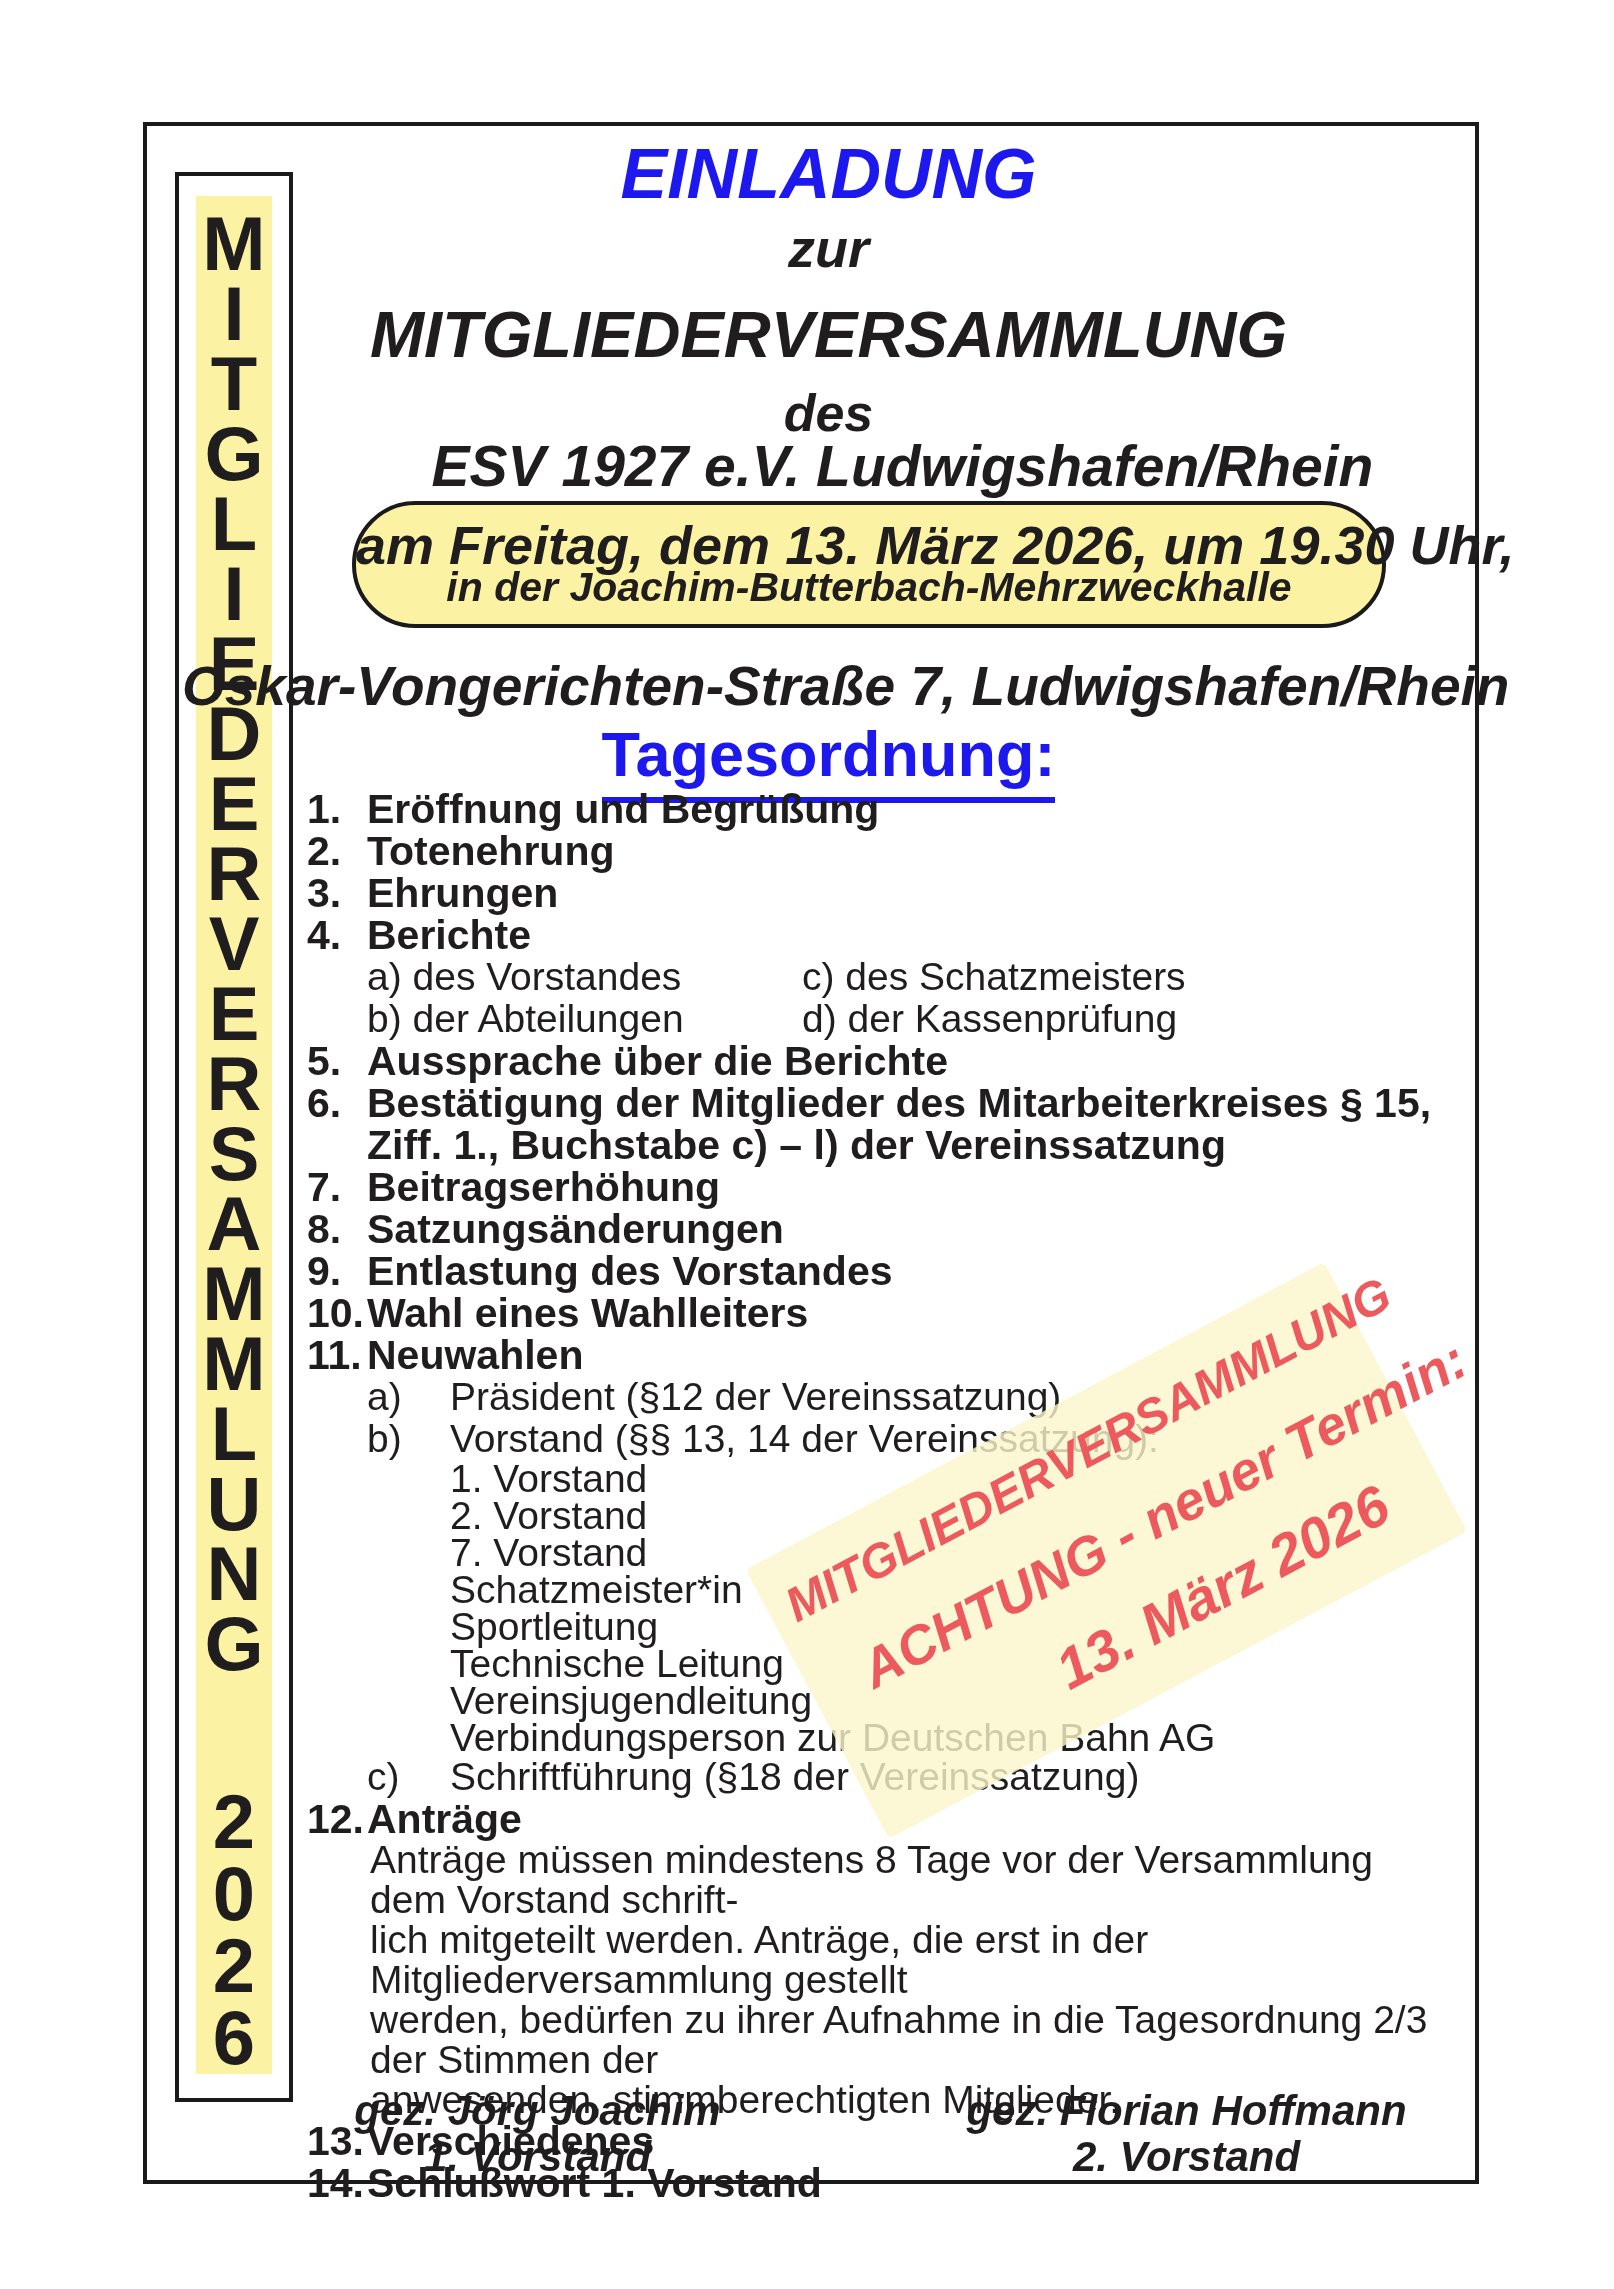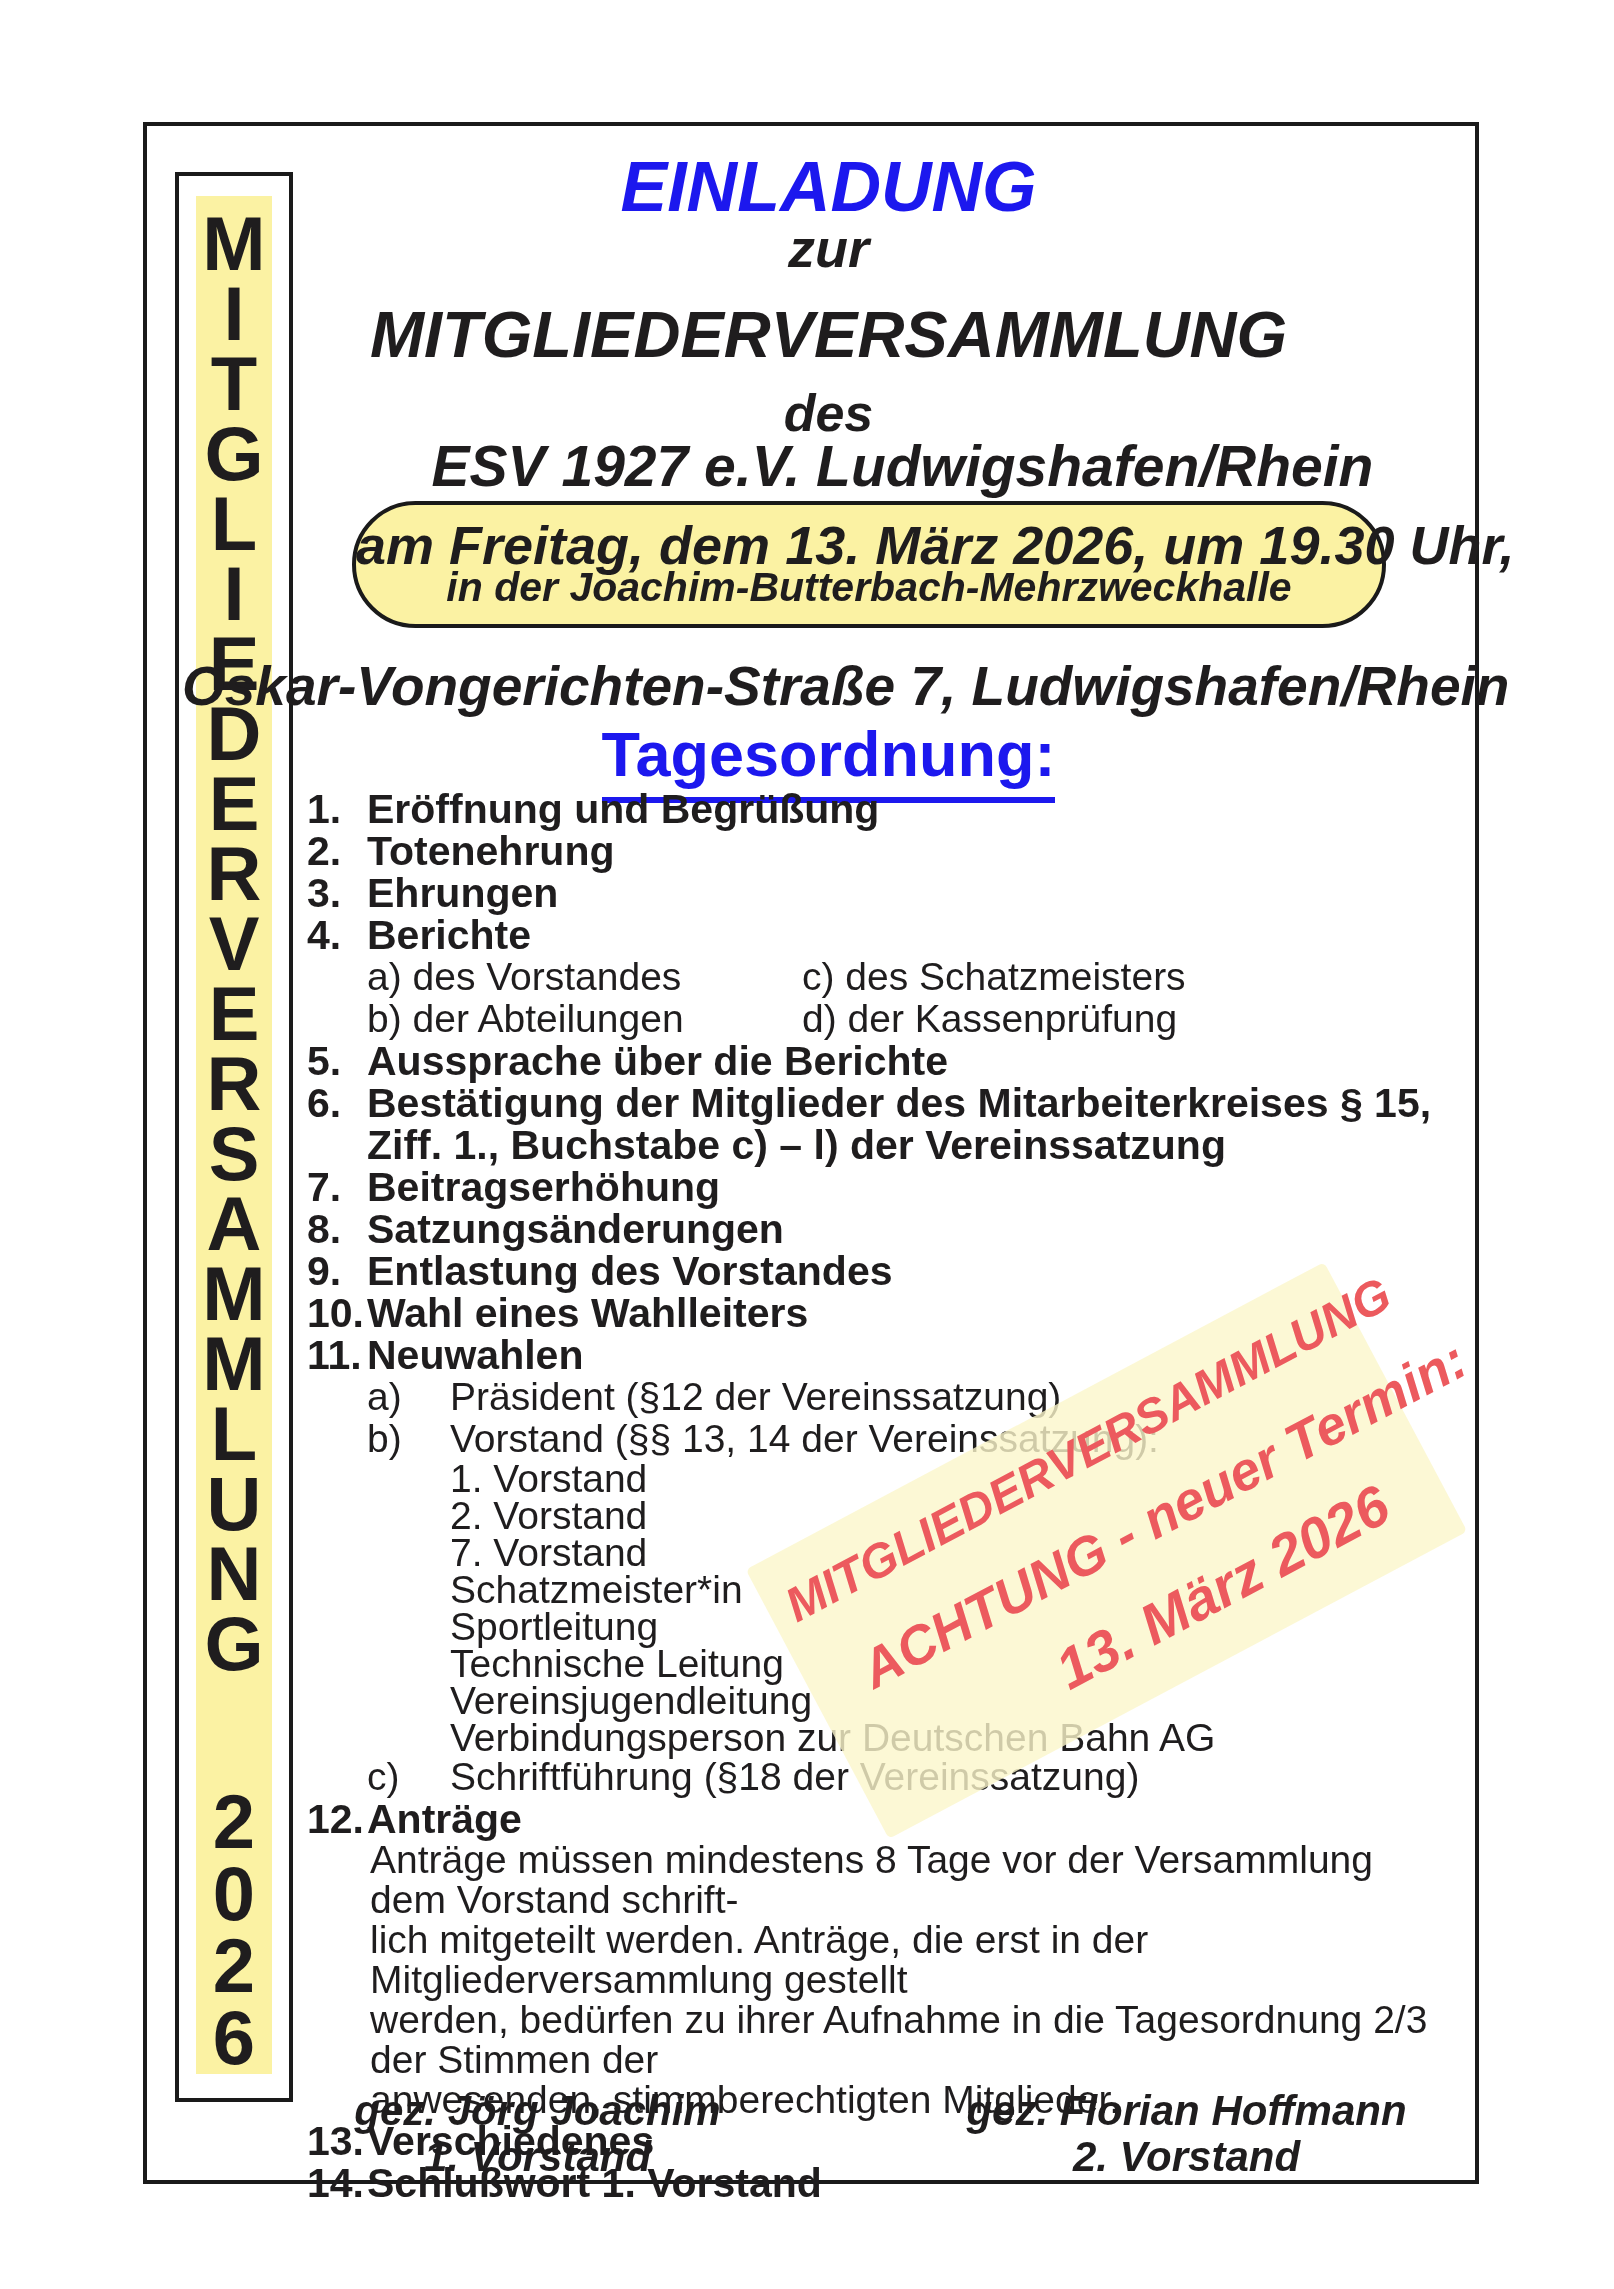--- a/index.html
+++ b/index.html
@@ -14,21 +14,21 @@
          background:#FBF2A3;display:flex;flex-direction:column;align-items:center;}
   .strip .sp{height:13px;flex:0 0 auto;}
   .strip .ltr{height:70px;flex:0 0 auto;display:flex;align-items:center;justify-content:center;
               font-weight:bold;font-size:76px;line-height:70px;color:#1f1d1e;}
   .strip .gap{flex:1 1 auto;}
   .strip .dgt{height:72px;flex:0 0 auto;display:flex;align-items:center;justify-content:center;
               font-weight:bold;font-size:76px;line-height:72px;color:#1f1d1e;}
   
   .hline{position:absolute;left:0;right:0;text-align:center;padding-left:35px;
          font-weight:bold;font-style:italic;white-space:nowrap;}
-  .t-einladung{top:11px;font-size:70px;line-height:74px;color:#1C18EE;margin-top:13px;}
+  .t-einladung{top:11px;font-size:70px;line-height:74px;color:#1C18EE;}
   .t-zur{top:90px;font-size:54px;line-height:65px;}
   .t-mitglieder{top:170px;font-size:65px;line-height:78px;}
   .t-des{top:257px;font-size:52px;line-height:61px;}
   .t-esv{top:307px;font-size:57px;line-height:66px;padding-left:183px;}
   .datebox{position:absolute;left:171px;top:375px;width:1034px;height:127px;box-sizing:border-box;
            background:#FBF2A3;border:4.6px solid #1a1a1a;border-radius:65px;
            text-align:center;font-weight:bold;font-style:italic;margin-left:34px;}
   .db1{padding-top:11px;font-size:54px;line-height:59px;white-space:nowrap;}
   .db2{margin-top:-11px;font-size:41px;line-height:46px;white-space:nowrap;}
   .t-address{top:528px;font-size:55px;line-height:65px;font-style:italic;}

